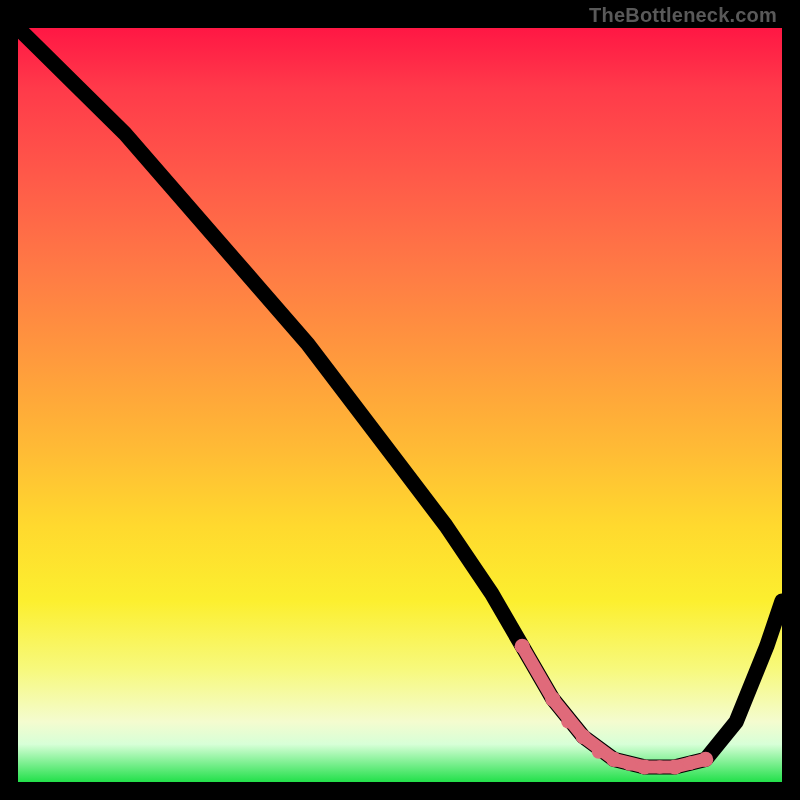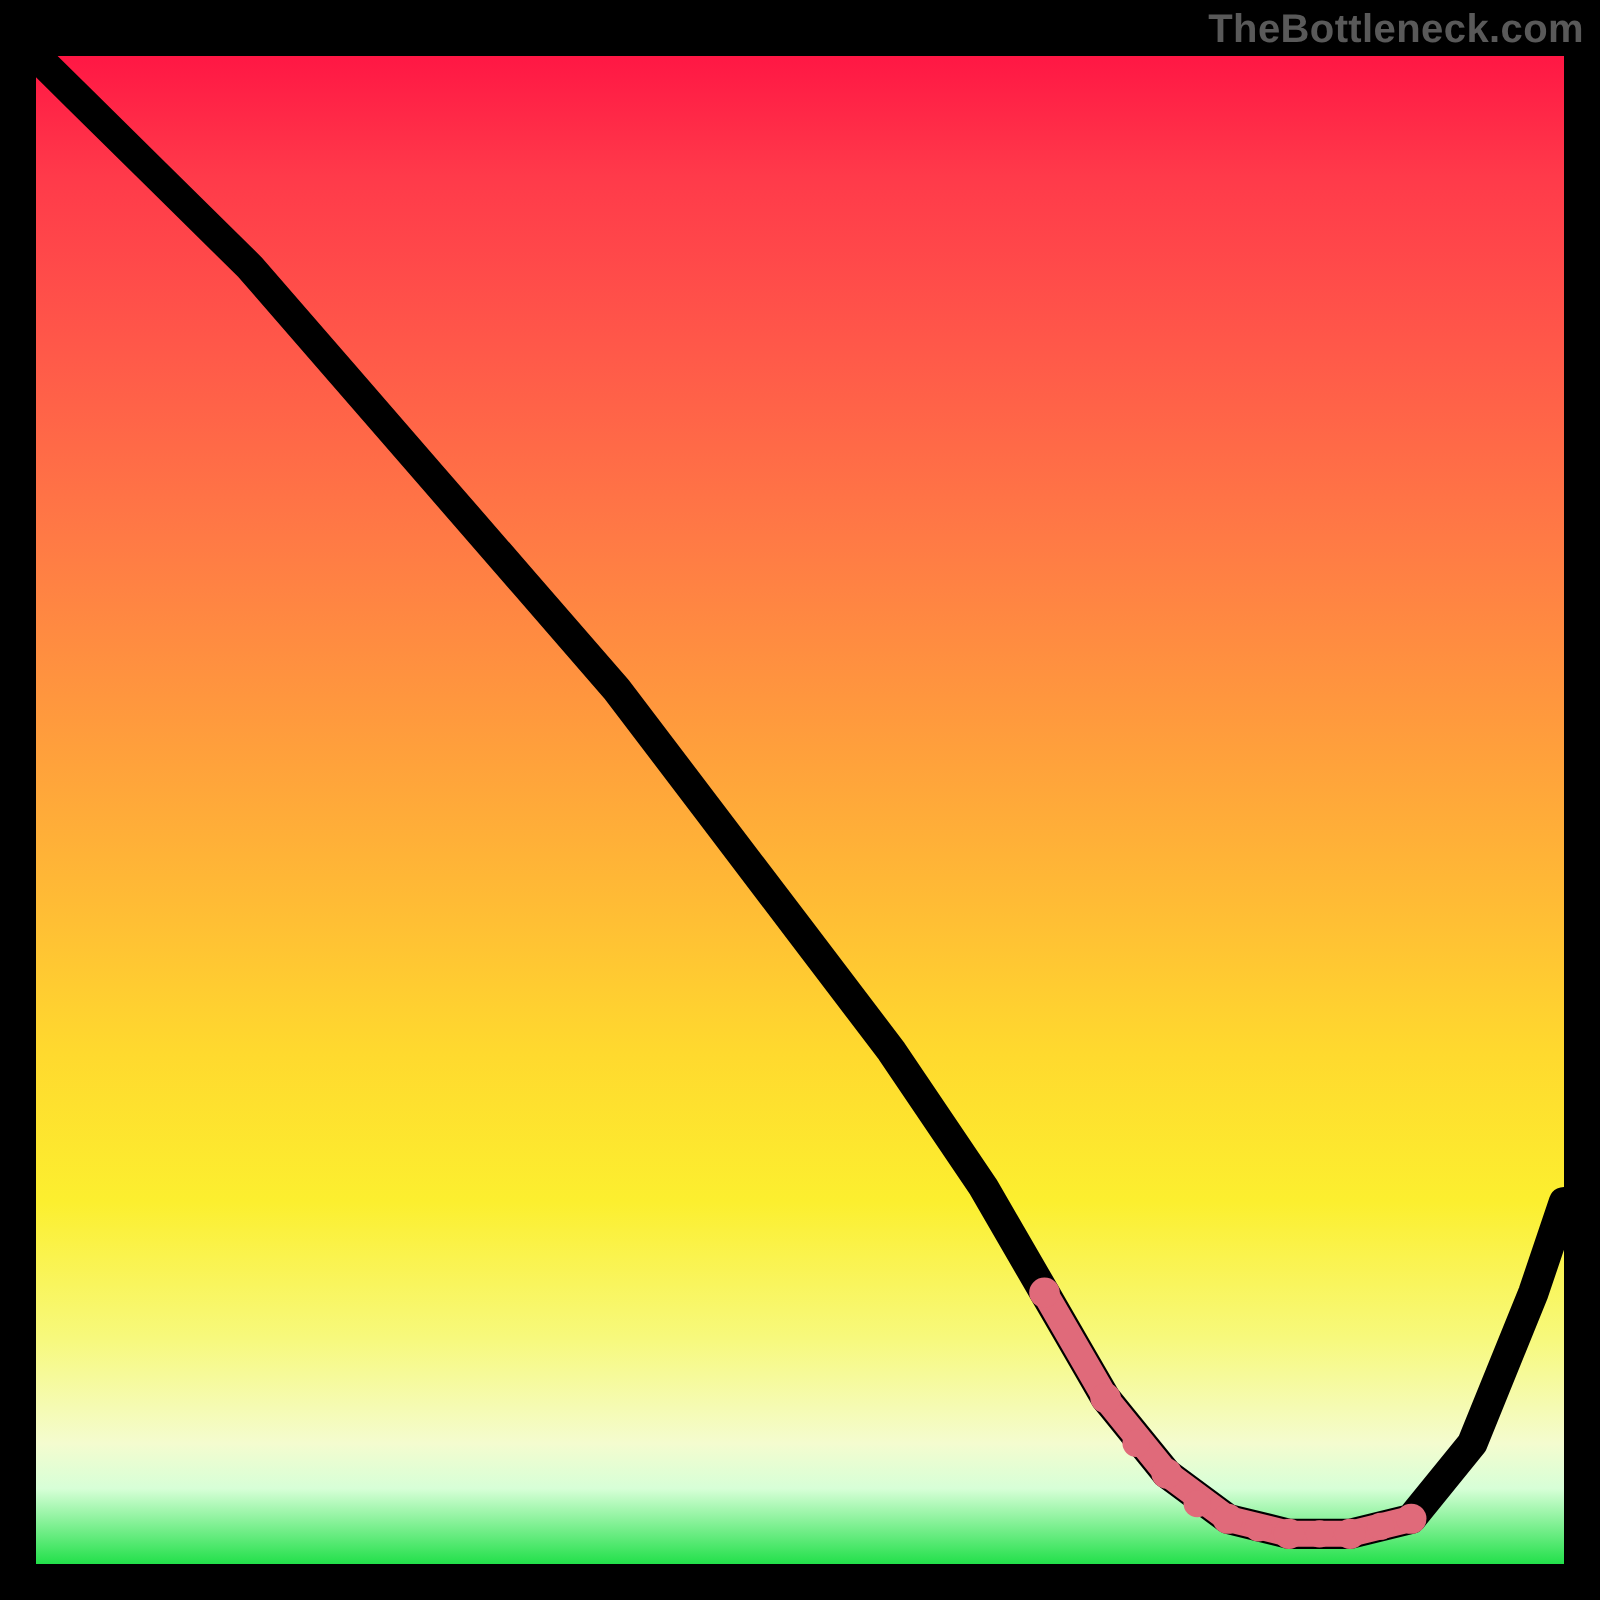--- a/index.html
+++ b/index.html
@@ -13,21 +13,21 @@
   }
   .stage {
     position: relative;
     width: 800px;
     height: 800px;
     background: #000;
   }
   .watermark {
     position: absolute;
     top: 4px;
-    right: 8px;
+    right: 23px;
     color: #595959;
     font-size: 20px;
     font-weight: 600;
     letter-spacing: 0.2px;
     user-select: none;
   }
   .plot {
     position: absolute;
     left: 18px;
     top: 28px;

